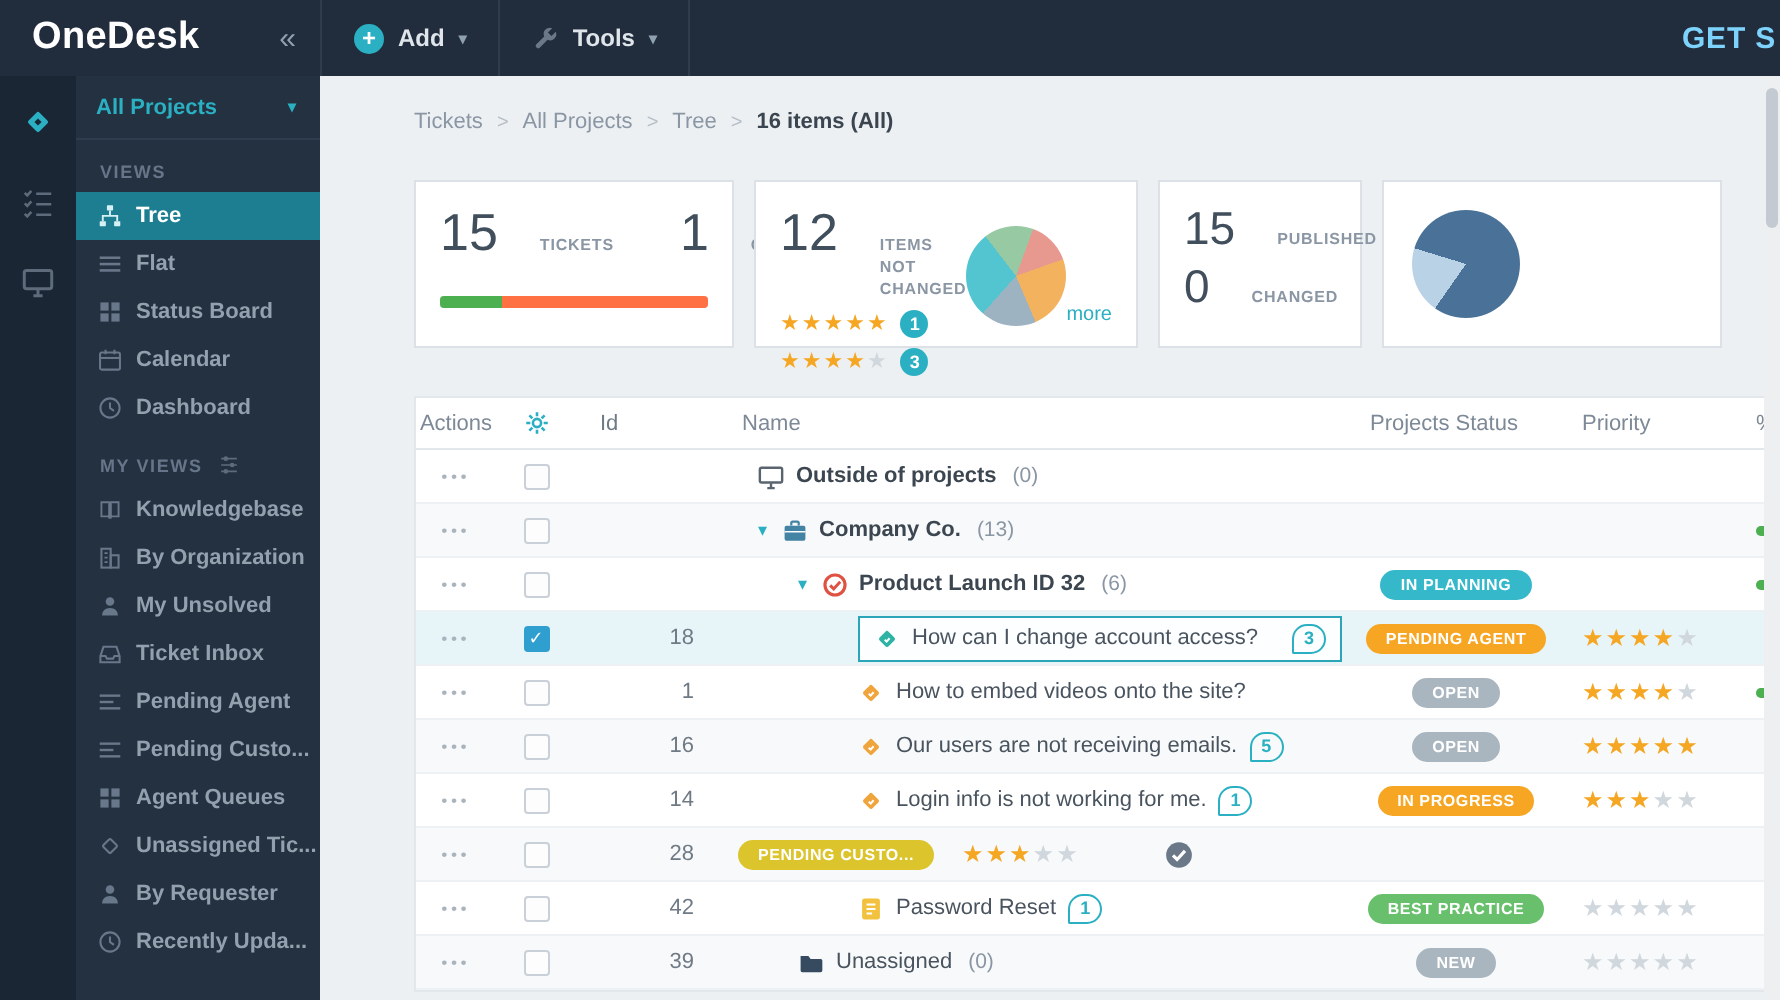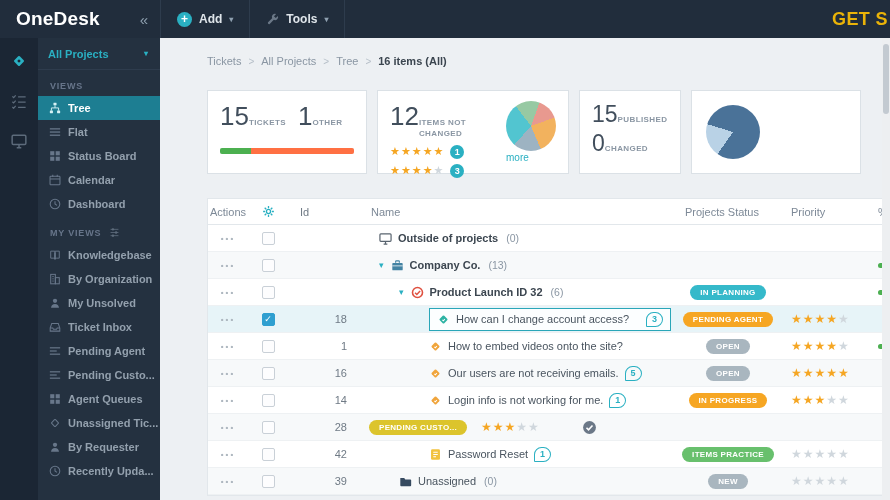--- a/index.html
+++ b/index.html
@@ -11,21 +11,21 @@
 .topbar {height:38px; background:#212d3c; display:flex; align-items:stretch;}
 .logo-area {width:160px; display:flex; align-items:center; justify-content:space-between; padding:0 12px 0 16px;}
 .logo {color:#fff; font-size:19px; font-weight:bold; letter-spacing:.2px;}
 .collapse {color:#8fa0b0; font-size:15px; cursor:pointer;}
 .menu-btn {display:flex; align-items:center; gap:7px; padding:0 16px; border-left:1px solid #2e3c4d; color:#dfe5ea; font-size:12px; font-weight:bold; cursor:pointer;}
 .menu-btn.last {border-right:1px solid #2e3c4d;}
 .chev {font-size:8px; color:#8fa0b0;}
 .chev.teal {color:#2ab0c2;}
 .plus-icon {width:15px; height:15px; border-radius:50%; background:#2ab0c2; color:#fff; font-size:12px; line-height:14px; text-align:center; font-weight:bold;}
 .topbar-icn {color:#c6cdd4;}
-.get-started {margin-left:auto; display:flex; align-items:center; color:#eab308; font-size:18px; font-weight:bold; padding-right:2px; letter-spacing:.4px; white-space:nowrap; cursor:pointer;}
+.get-started {margin-left:auto; display:flex; align-items:center; color:#7dd3fc; font-size:15px; font-weight:bold; padding-right:2px; letter-spacing:.4px; white-space:nowrap; cursor:pointer;}
 
 
 .bodyrow {display:flex; height:462px;}
 .appstrip {width:38px; background:#1b2634; display:flex; flex-direction:column; align-items:center; padding-top:15px; gap:24px; flex-shrink:0;}
 .appstrip .icn {cursor:pointer; color:#5d6b7b;}
 .appstrip .icn.active {color:#2ab0c2;}
 
 .sidebar {width:122px; background:#243140; flex-shrink:0; overflow:hidden;}
 .proj-sel {height:32px; display:flex; align-items:center; justify-content:space-between; padding:0 12px 0 10px; color:#2ab0c2; font-weight:bold; font-size:11px; cursor:pointer; border-bottom:1px solid #2e3c4d;}
 .side-header {display:flex; align-items:center; gap:8px; padding:11px 12px 5px 12px; color:#67758a; font-size:9px; font-weight:bold; letter-spacing:.8px;}
@@ -44,32 +44,32 @@
 .breadcrumb .crumb.current {color:#3b454f; font-weight:bold; cursor:default;}
 
 
 .cards {display:flex; gap:10px; margin-top:16px; height:84px;}
 .card {background:#fff; border:1px solid #dbe1e6; padding:10px 12px; flex-shrink:0;}
 .c1 {width:160px;}
 .c2 {width:192px; display:flex; justify-content:space-between;}
 .c3 {width:160px;}
 .c4 {width:102px;}
 .c5 {width:170px; display:flex; align-items:center; padding-left:14px;}
-.bigrow {display:flex; align-items:baseline; gap:0;}
+.bigrow {display:flex; align-items:baseline; gap:21px;}
 .big {font-size:26px; color:#414e5c;}
 .lbl {font-size:8px; font-weight:bold; color:#8a96a3; letter-spacing:.4px;}
 .lbl.wrap {max-width:78px; line-height:1.35; white-space:normal;}
 .big.gap {margin-left:12px;}
 .cbar {display:flex; height:6px; margin-top:16px; border-radius:2px; overflow:hidden; background:#e4e8ec;}
 .cbar span {display:block; height:100%;}
 .rating-row {display:flex; align-items:center; gap:6px; margin-top:5px;}
 .stars {letter-spacing:1px; line-height:1;}
 .count-badge {width:14px; height:14px; border-radius:50%; background:#2ab0c2; color:#fff; font-size:9px; display:flex; align-items:center; justify-content:center; font-weight:bold; cursor:pointer;}
 .c2-left {display:flex; flex-direction:column;}
-.c2-right {display:flex; flex-direction:column; align-items:flex-start; justify-content:space-between;}
+.c2-right {display:flex; flex-direction:row; align-items:flex-end; justify-content:space-between;}
 .pie {width:50px; height:50px; border-radius:50%;}
 .big-pie {width:54px; height:54px;}
 .more {color:#2ab0c2; font-size:10px; cursor:pointer;}
 .c4 .bigrow {margin-bottom:2px;}
 .c4 .big {font-size:23px;}
 
 
 .tbl {margin-top:24px; width:745px; background:#fff; border:1px solid #e2e7eb; font-size:11px;}
 .thead {display:flex; height:26px; align-items:center; color:#7d8997; border-bottom:1px solid #e2e7eb; background:#fff;}
 .th {font-weight:normal; cursor:pointer;}
@@ -658,21 +658,21 @@
                     <svg viewBox="0 0 14 14" width="13" height="13">
                       <rect x="2.2" y="1.4" width="9.6" height="11.2" rx="1.4" fill="currentColor"></rect>
                       <path d="M4.6 4.6h4.8M4.6 7h4.8M4.6 9.4h3" stroke="#fff" stroke-width="1.1"></path>
                     </svg>
                   </span>
                   <span class="nm" data-name="item-name">Password Reset</span>
                   <span class="conv" data-name="conversation-count-badge">1</span>
                 </div>
               </div>
               <div class="cell c-status">
-                <span class="pill" data-name="lifecycle-status-badge" style="background: rgb(104, 192, 109);">ITEMS PRACTICE</span>
+                <span class="pill" data-name="lifecycle-status-badge" style="background: rgb(104, 192, 109);">BEST PRACTICE</span>
               </div>
               <div class="cell c-pri">
                 <span class="stars" data-name="priority-stars" style="font-size: 12px;"><span style="color: rgb(208, 215, 221);">★</span><span style="color: rgb(208, 215, 221);">★</span><span style="color: rgb(208, 215, 221);">★</span><span style="color: rgb(208, 215, 221);">★</span><span style="color: rgb(208, 215, 221);">★</span></span>
               </div>
               <div class="cell c-comp"></div>
             </div>
             <div class="trow alt" data-name="table-row">
               <div class="cell c-act">
                 <span class="dots" data-name="row-actions-button">•••</span>
               </div>

